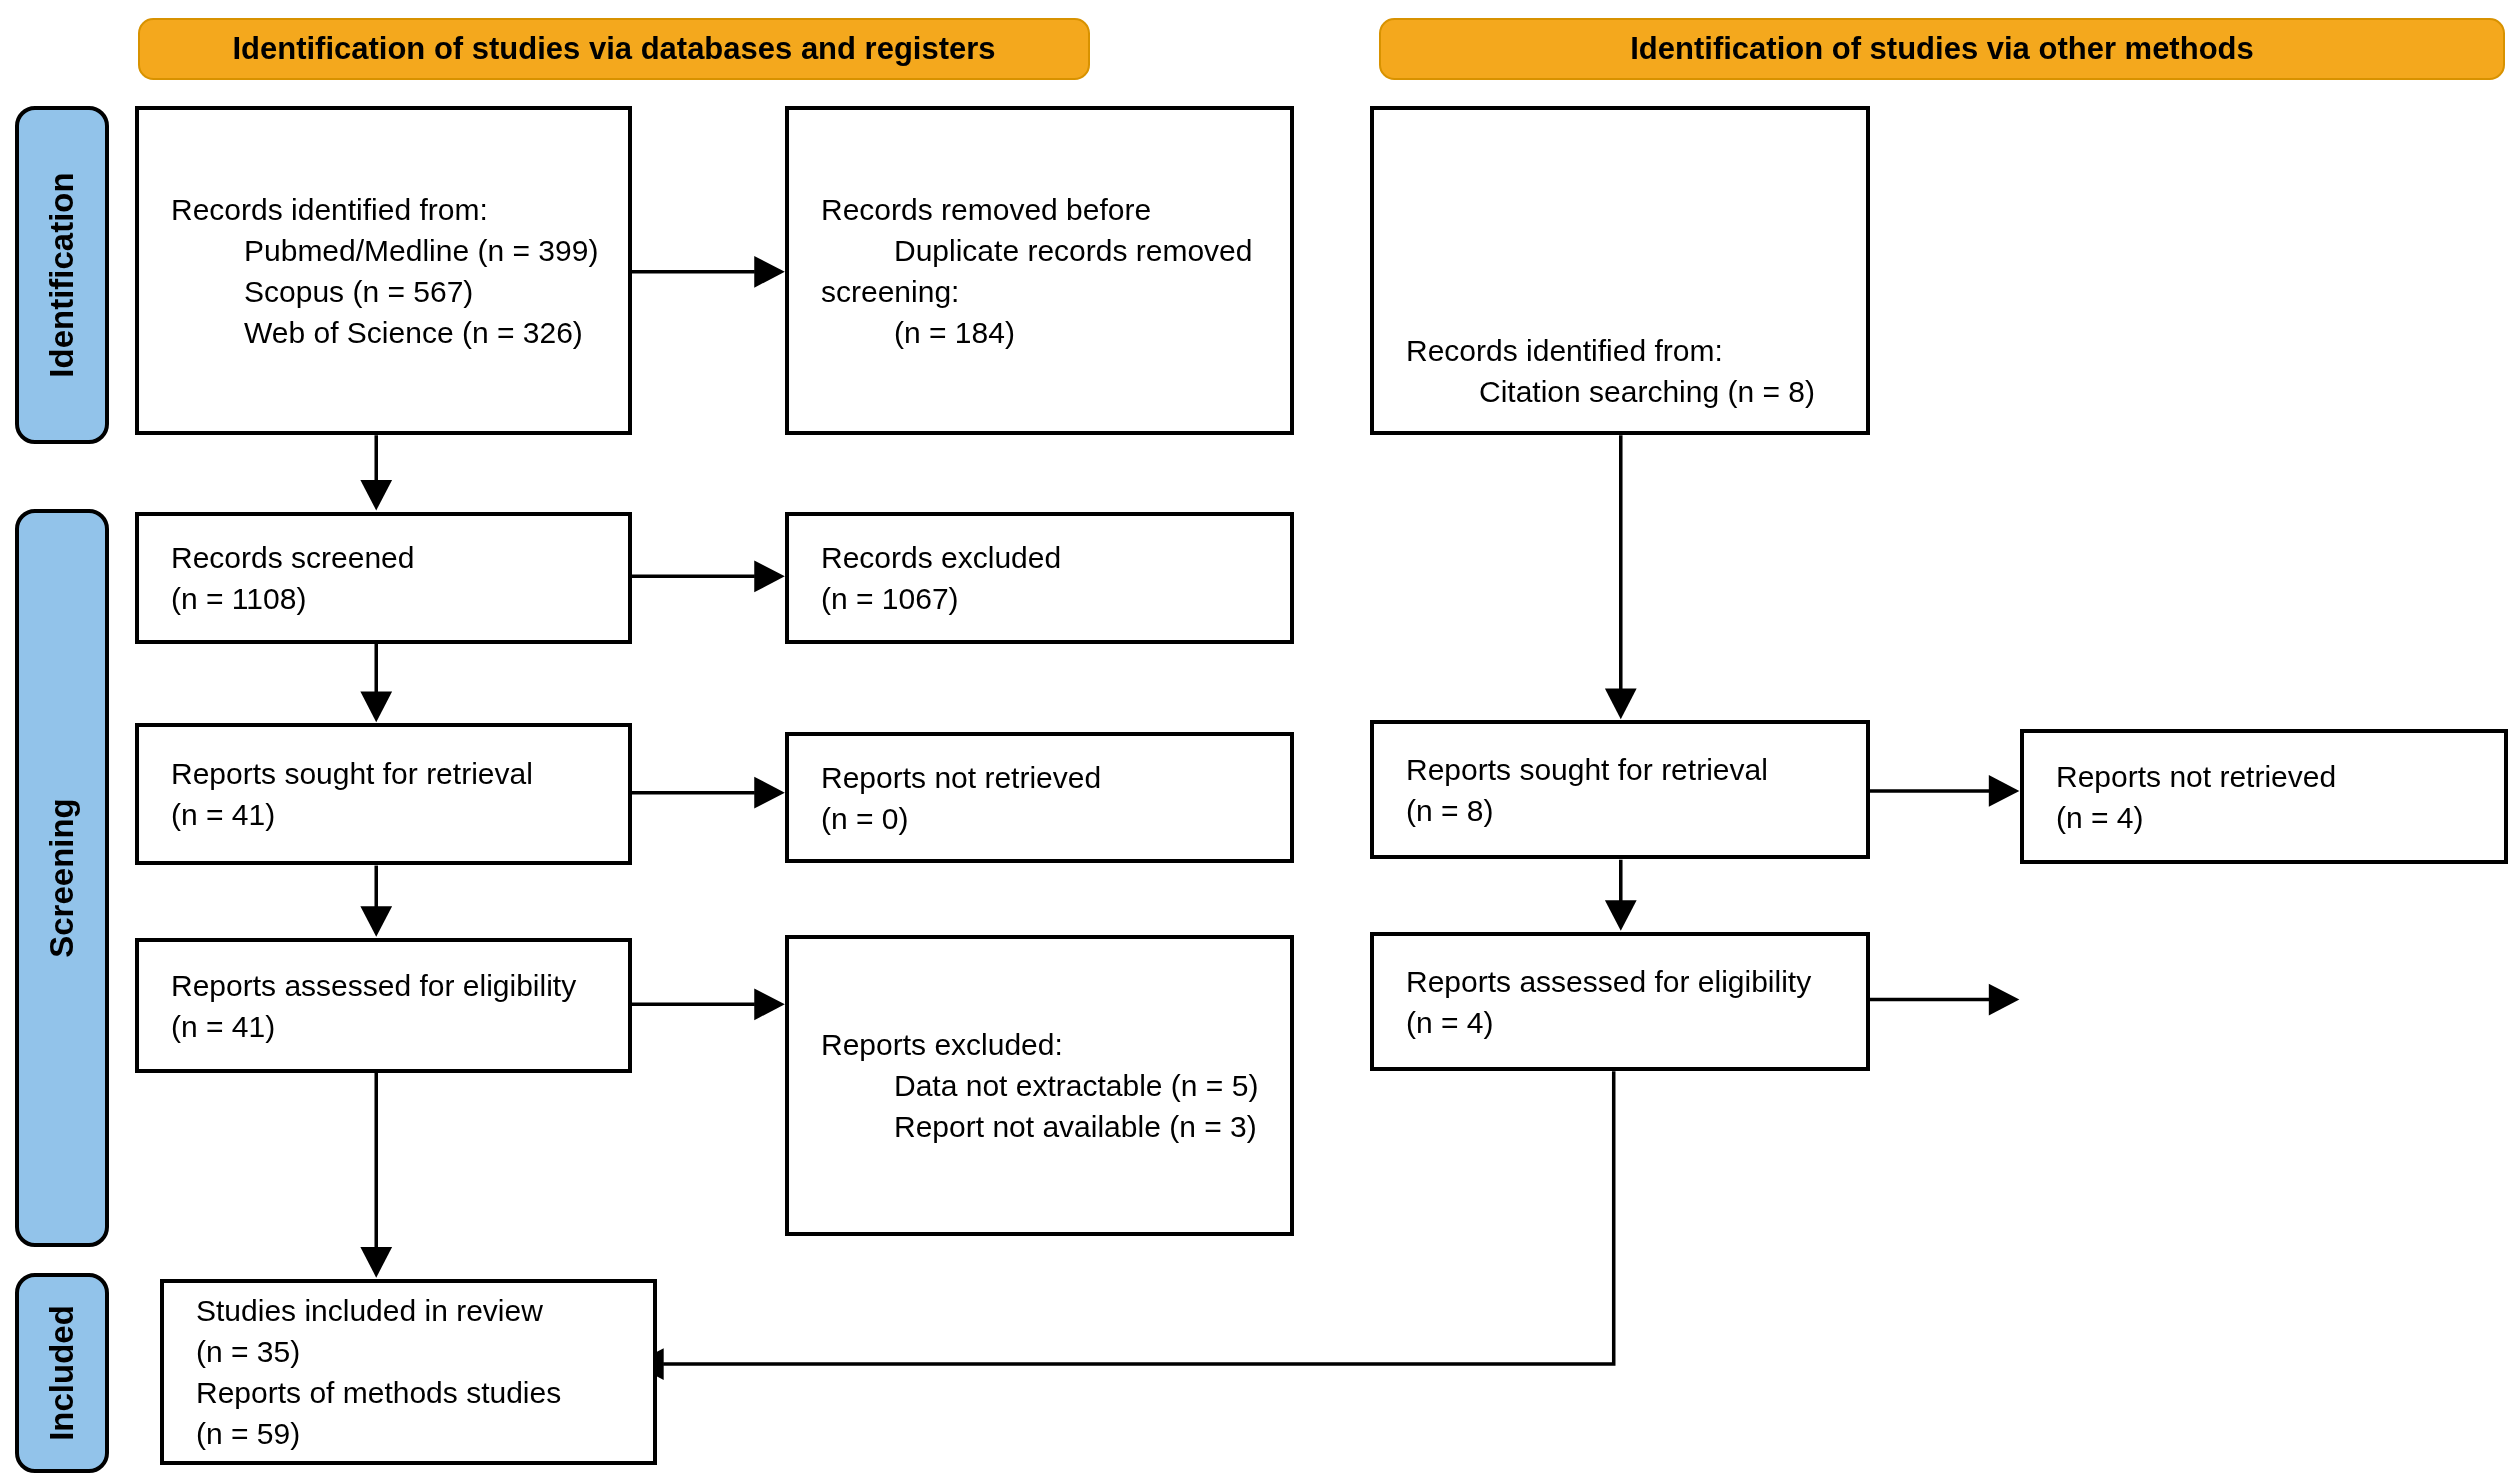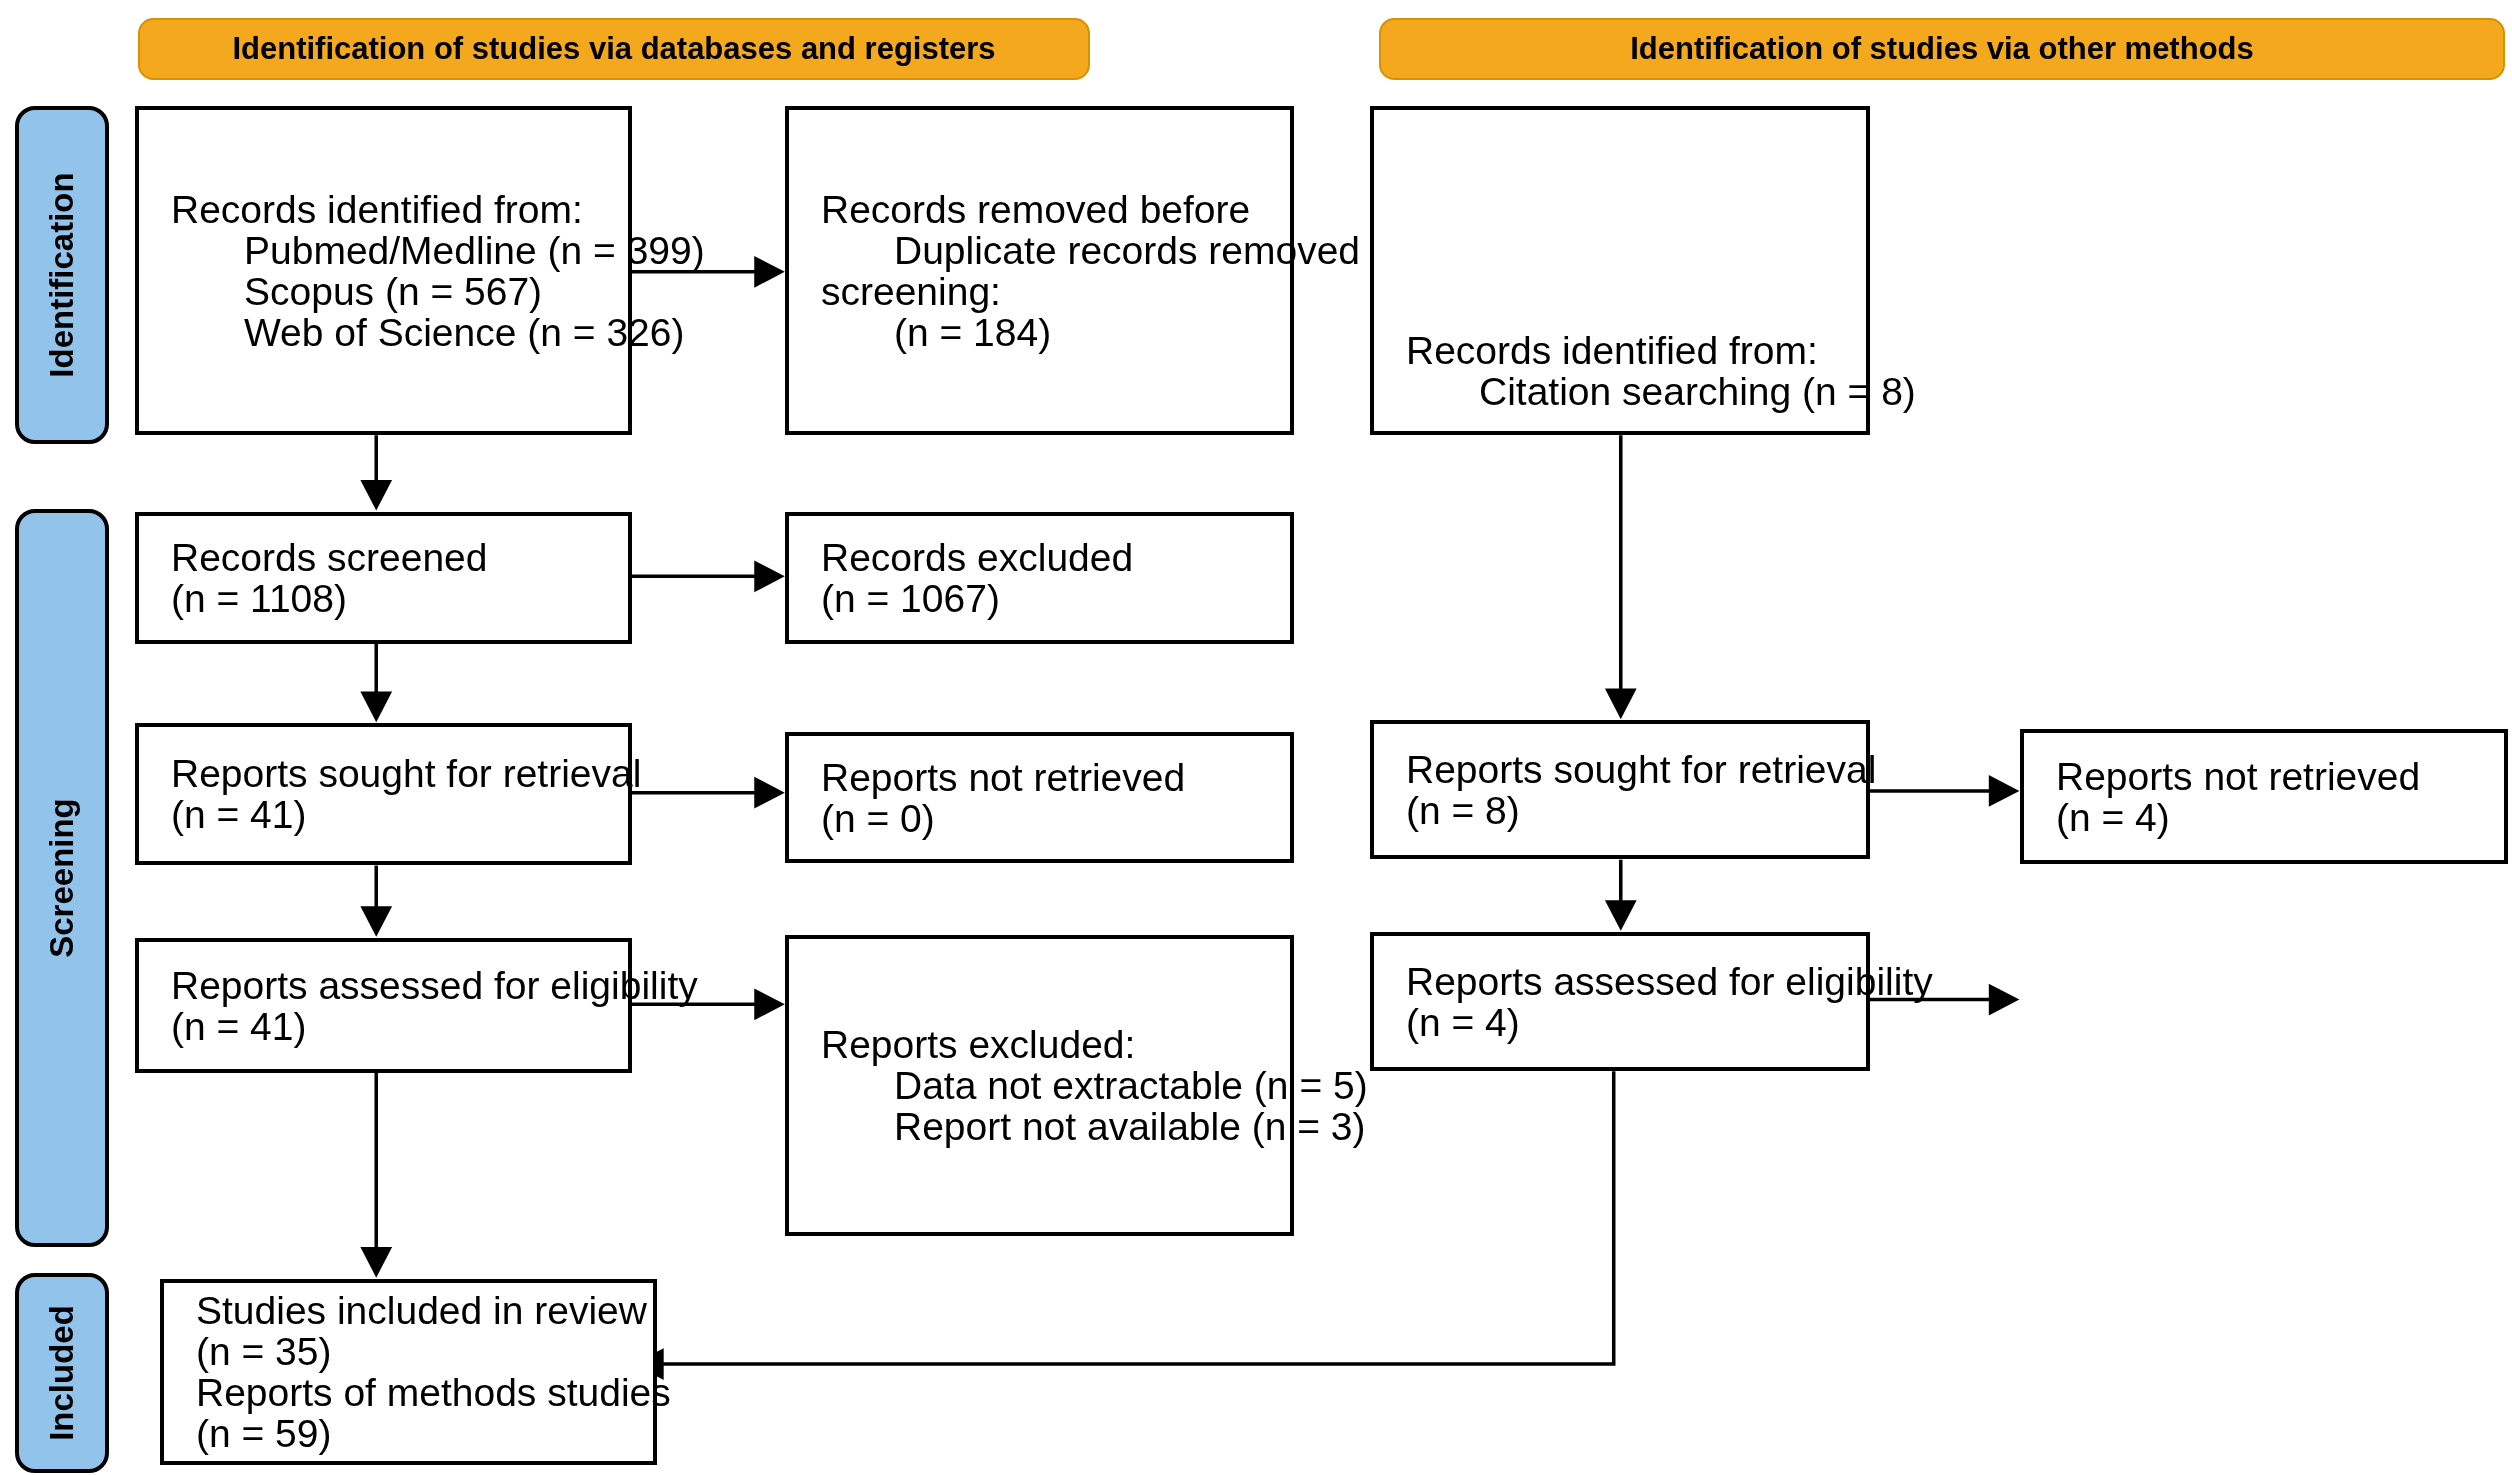--- a/index.html
+++ b/index.html
@@ -40,21 +40,21 @@
     white-space:nowrap;
     font-size:33px;font-weight:bold;
   }
   .box{
     position:absolute;
     background:#fff;
     border:4.7px solid var(--box-border);
     box-sizing:border-box;
     display:flex;flex-direction:column;justify-content:center;
     padding:11.8px 14.7px 11.8px 32px;
-    font-size:39px;line-height:41px;
+    font-size:30px;line-height:41px;
   }
   .box.low{justify-content:flex-start;padding-top:220px;}
   .line{white-space:nowrap;}
   .line.indent{padding-left:73px;}
   .italic{}
 </style>
 </head>
 <body>
 
 <div class="canvas">

